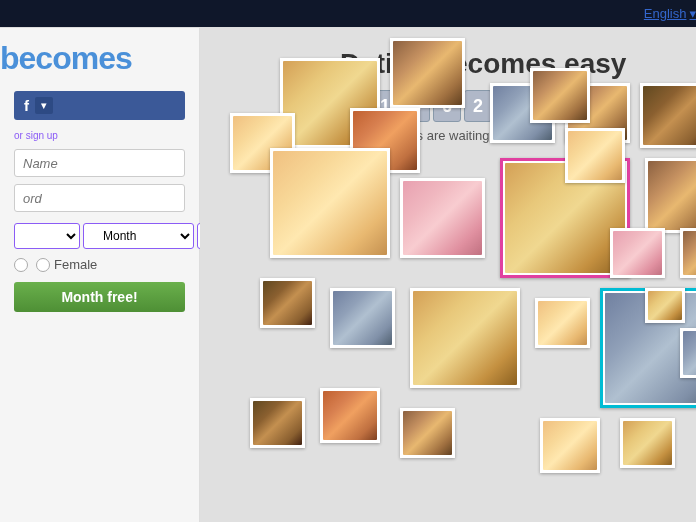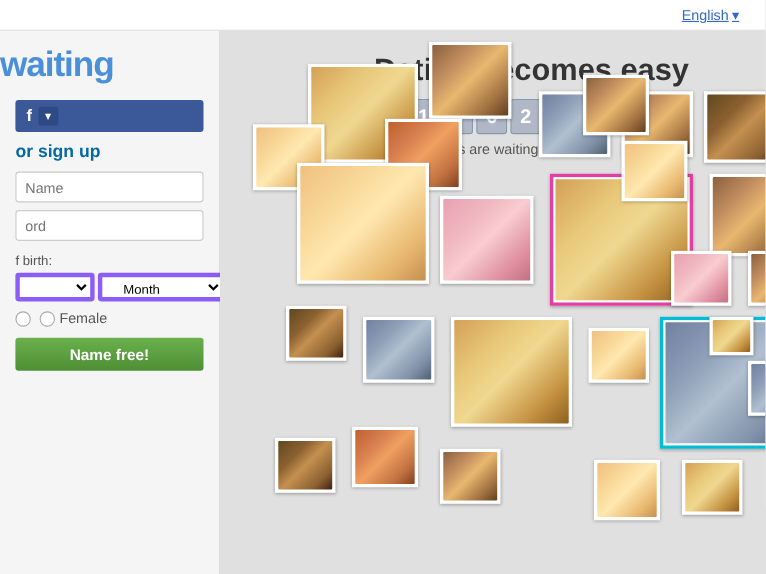--- a/index.html
+++ b/index.html
@@ -12,26 +12,26 @@
       position: relative;
     }
 
     
     .header-bar {
       position: absolute;
       top: 0;
       left: 0;
       right: 0;
       height: 28px;
-      background: #ffffff;
+      background: #0f172a;
       border-bottom: 1px solid #ddd;
       display: flex;
       align-items: center;
       justify-content: flex-end;
-      padding-right: 24px;
+      padding-right: 0;
     }
     .language-selector {
       display: flex;
       align-items: center;
       gap: 3px;
       color: #3366cc;
       font-size: 13px;
       cursor: pointer;
       text-decoration: underline;
     }
@@ -83,50 +83,50 @@
       text-align: left;
     }
     .facebook-btn .fb-arrow {
       background: #2d4a84;
       padding: 2px 6px;
       border-radius: 2px;
       font-size: 11px;
     }
 
     .or-signup {
-      font-size: 16px;
-      color: #0369a1;
+      font-size: 10px;
+      color: #8b5cf6;
       margin-bottom: 8px;
-      font-weight: bold;
     }
 
     .form-input {
       width: 100%;
       padding: 5px 8px;
       border: 1px solid #ccc;
       border-radius: 3px;
       background: white;
       font-size: 13px;
       color: #999;
       margin-bottom: 7px;
       height: 28px;
+      font-style: italic;
     }
     .dob-label {
       font-size: 12px;
       color: #555;
       white-space: nowrap;
     }
 
     .dob-selects {
       display: flex;
       gap: 3px;
       margin-top: 4px;
     }
     .dob-select {
-      border: 4px solid #8b5cf6;
+      border: 1px solid #8b5cf6;
       border-radius: 3px;
       background: white;
       font-size: 12px;
       padding: 3px 15px;
       cursor: pointer;
       height: 26px;
     }
 
     .gender-row {
       display: flex;
@@ -301,54 +301,53 @@
 
 <div class="header-bar">
   <div class="language-selector">
     <span>English</span>
     <span>▾</span>
   </div>
 </div>
 
 <div class="left-panel">
   <div class="logo">
-    <span>waiting</span>
+    <span>becomes</span>
   </div>
 
   <button class="facebook-btn">
     <span class="fb-icon">f</span>
     <span class="fb-arrow">▾</span>
   </button>
 
   <div class="or-signup">or sign up</div>
 
   <input class="form-input" type="text" placeholder="Name" style="">
 
   <input class="form-input" type="password" placeholder="ord" style="">
 
   <div class="dob-section">
-    <div class="dob-label">f birth:</div>
     <div class="dob-selects">
       <select class="dob-select"><option></option><option>1</option><option>2</option><option>3</option><option>4</option><option>5</option><option>6</option><option>7</option><option>8</option><option>9</option><option>10</option><option>11</option><option>12</option><option>13</option><option>14</option><option>15</option><option>16</option><option>17</option><option>18</option><option>19</option><option>20</option><option>21</option><option>22</option><option>23</option><option>24</option><option>25</option><option>26</option><option>27</option><option>28</option><option>29</option><option>30</option><option>31</option></select>
       <select class="dob-select"><option>Month</option><option>January</option><option>February</option><option>March</option><option>April</option><option>May</option><option>June</option><option>July</option><option>August</option><option>September</option><option>October</option><option>November</option><option>December</option></select>
       <select class="dob-select"><option>Year</option><option>2010</option><option>2009</option><option>2008</option><option>2007</option><option>2006</option><option>2005</option><option>2004</option><option>2003</option><option>2002</option><option>2001</option><option>2000</option><option>1999</option><option>1998</option><option>1997</option><option>1996</option><option>1995</option><option>1994</option><option>1993</option><option>1992</option><option>1991</option><option>1990</option><option>1989</option><option>1988</option><option>1987</option><option>1986</option><option>1985</option><option>1984</option><option>1983</option><option>1982</option><option>1981</option><option>1980</option><option>1979</option><option>1978</option><option>1977</option><option>1976</option><option>1975</option><option>1974</option><option>1973</option><option>1972</option><option>1971</option><option>1970</option><option>1969</option><option>1968</option><option>1967</option><option>1966</option><option>1965</option><option>1964</option><option>1963</option><option>1962</option><option>1961</option><option>1960</option><option>1959</option><option>1958</option><option>1957</option><option>1956</option><option>1955</option><option>1954</option><option>1953</option><option>1952</option><option>1951</option><option>1950</option><option>1949</option><option>1948</option><option>1947</option><option>1946</option><option>1945</option><option>1944</option><option>1943</option><option>1942</option><option>1941</option><option>1940</option><option>1939</option><option>1938</option><option>1937</option><option>1936</option><option>1935</option><option>1934</option><option>1933</option><option>1932</option><option>1931</option><option>1930</option></select>
     </div>
   </div>
 
   <div class="gender-row">
     <label class="gender-label">
       <span class="radio-circle"></span>
     </label>
     <label class="gender-label">
       <span class="radio-circle"></span>
       <span>Female</span>
     </label>
   </div>
 
-  <button class="join-btn">Name free!</button>
+  <button class="join-btn">Month free!</button>
 
 </div>
 
 <div class="main-area">
 
   <div class="tagline">Dating becomes easy</div>
 
   <div class="counter-row">
   <div class="counter-digit">9</div>
       <div class="counter-digit">1</div>

